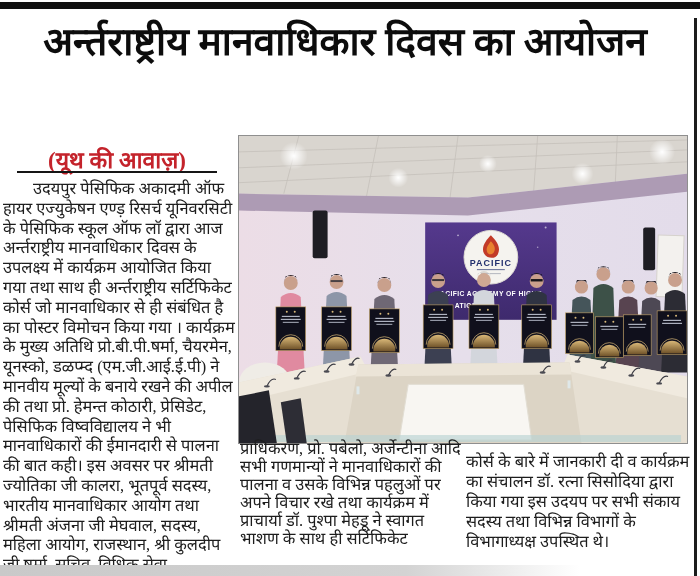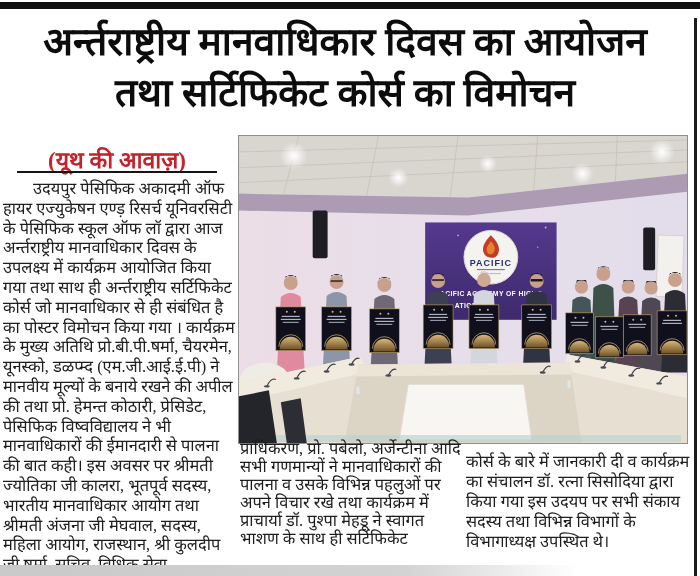--- a/index.html
+++ b/index.html
@@ -36,21 +36,20 @@
 </head>
 <body>
 
 <div class="page">
 
   <div class="top-rule"></div>
   <div class="right-rule"></div>
 
   <h1 class="headline">
     <span>अर्न्तराष्ट्रीय मानवाधिकार दिवस का आयोजन</span><br>
-    <span>तथा सर्टिफिकेट कोर्स का विमोचन</span>
   </h1>
 
   <div class="kicker">(यूथ की आवाज़)</div>
   <div class="kicker-rule"></div>
 
   <div class="body-text col-left">उदयपुर पेसिफिक अकादमी ऑफ हायर एज्युकेषन एण्ड़ रिसर्च यूनिवरसिटी के पेसिफिक स्कूल ऑफ लॉ द्वारा आज अर्न्तराष्ट्रीय मानवाधिकार दिवस के उपलक्ष्य में कार्यक्रम आयोजित किया गया तथा साथ ही अर्न्तराष्ट्रीय सर्टिफिकेट कोर्स जो मानवाधिकार से ही संबंधित है का पोस्टर विमोचन किया गया । कार्यक्रम के मुख्य अतिथि प्रो.बी.पी.षर्मा, चैयरमेन, यूनस्को, डळप्म्द (एम.जी.आई.ई.पी) ने मानवीय मूल्यों के बनाये रखने की अपील की तथा प्रो. हेमन्त कोठारी, प्रेसिडेट, पेसिफिक विष्वविद्यालय ने भी मानवाधिकारों की ईमानदारी से पालना की बात कही। इस अवसर पर श्रीमती ज्योतिका जी कालरा, भूतपूर्व सदस्य, भारतीय मानवाधिकार आयोग तथा श्रीमती अंजना जी मेघवाल, सदस्य, महिला आयोग, राजस्थान, श्री कुलदीप जी षर्मा, सचिव, विधिक सेवा</div>
 
   <figure class="photo">
     <svg viewBox="0 0 450 309" preserveAspectRatio="none">
       <defs>

